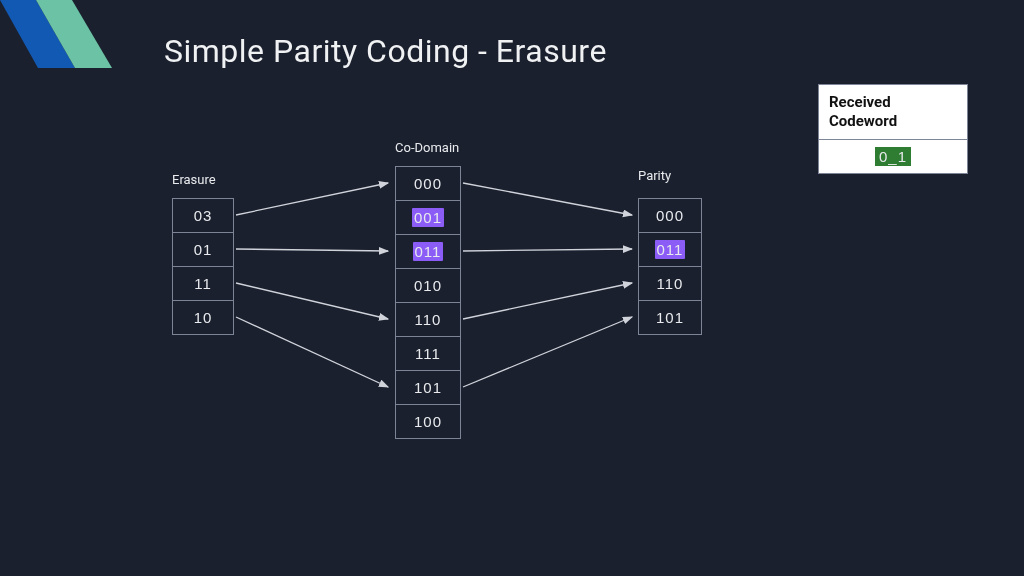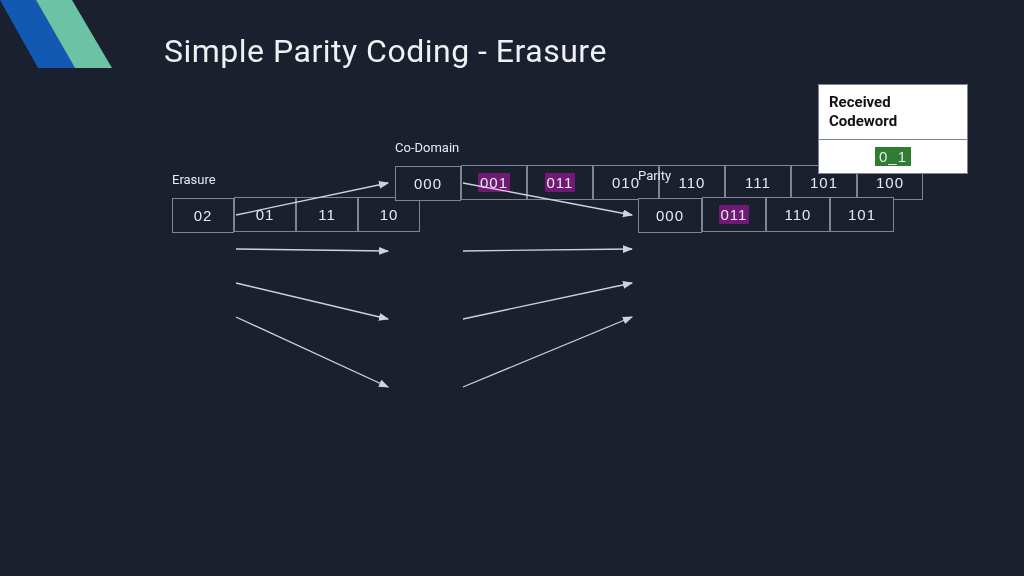--- a/index.html
+++ b/index.html
@@ -29,38 +29,38 @@
   }
   .col-label {
     position: absolute;
     font-size: 13px;
     color: #e8eaed;
     font-weight: 400;
   }
   .cells {
     position: absolute;
     display: flex;
-    flex-direction: row;
+    flex-direction: column;
   }
   .cell {
     border: 1px solid #7d8495;
     width: 62px;
     height: 35px;
     display: flex;
     align-items: center;
     justify-content: center;
     font-size: 15px;
     font-family: Arial, sans-serif;
     letter-spacing: 1px;
     color: #e8eaed;
     margin-top: -1px;
     background: #1a202e;
   }
   .cell:first-child { margin-top: 0; }
-  .cell.hl span { background: #701a75; padding: 1px 2px; border-radius: 1px; }
+  .cell.hl span { background: #8b5cf6; padding: 1px 2px; border-radius: 1px; }
   .codomain .cell { width: 66px; height: 35px; }
   .range .cell { width: 64px; }
   .received-box {
     position: absolute;
     top: 84px;
     right: 56px;
     width: 150px;
     border: 1px solid #7d8495;
     background: #ffffff;
   }
@@ -101,21 +101,21 @@
 <svg class="corner-decor" viewBox="0 0 120 120">
   <polygon points="0,0 36,0 75,68 38,68" fill="#1259b3"></polygon>
   <polygon points="36,0 72,0 112,68 75,68" fill="#6cc2a5"></polygon>
 </svg>
 
 <h1 class="title">Simple Parity Coding - Erasure</h1>
 
 <div class="col-label" style="left:172px; top:172px;">Erasure</div>
 <div id="col-domain" class="cells domain" style="left:172px; top:198px;">
     <div class="cell">
-      <span>02</span>
+      <span>03</span>
     </div>
     <div class="cell">
       <span>01</span>
     </div>
     <div class="cell">
       <span>11</span>
     </div>
     <div class="cell">
       <span>10</span>
     </div>

